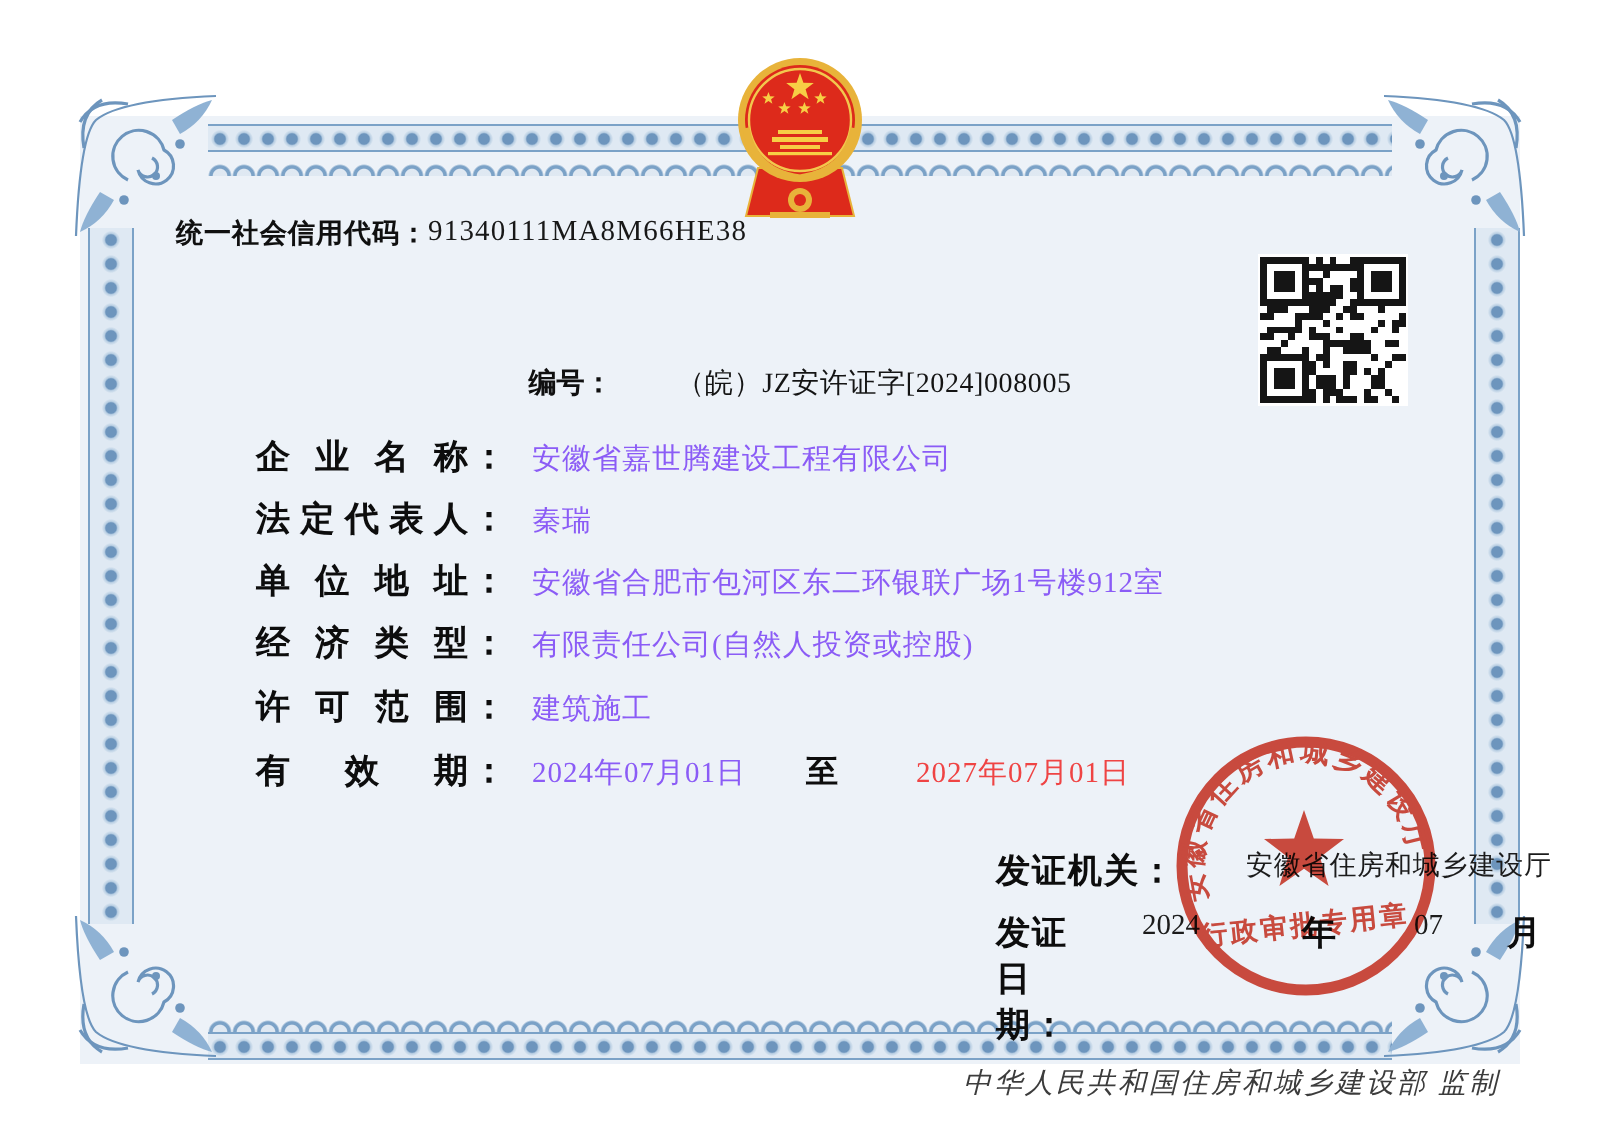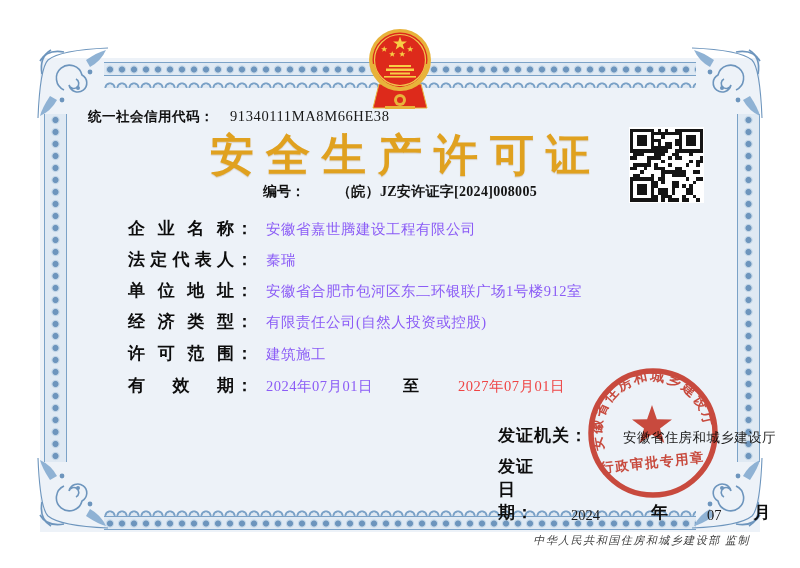--- a/index.html
+++ b/index.html
@@ -24,50 +24,50 @@
   .band-v.right{left:737px;}
   
   .corner{position:absolute;width:76px;height:76px;}
   .corner.tl{left:34px;top:44px;}
   .corner.tr{left:690px;top:44px;transform:scaleX(-1);}
   .corner.bl{left:34px;top:456px;transform:scaleY(-1);}
   .corner.br{left:690px;top:456px;transform:scale(-1,-1);}
   
   .credit{position:absolute;left:88px;top:108px;display:flex;align-items:flex-start;}
   .credit-label{font-size:13.5px;font-weight:700;color:#101010;letter-spacing:.5px;}
-  .credit-value{font-family:"Liberation Serif",serif;font-size:14.5px;color:#181818;margin-left:16px;letter-spacing:.6px;}
+  .credit-value{font-family:"Liberation Serif",serif;font-size:14.5px;color:#181818;margin-left:0;letter-spacing:.6px;}
   
   .title{position:absolute;left:0;right:0;top:126px;text-align:center;font-size:44px;font-weight:800;
          color:#E0A11F;letter-spacing:12px;text-indent:12px;text-shadow:0 1px 1px rgba(150,90,0,.25);}
   
   .serial{position:absolute;left:0;right:0;top:183px;display:flex;justify-content:center;align-items:baseline;gap:28px;}
   .serial-label{font-size:14px;font-weight:700;color:#101010;}
-  .serial-value{font-family:"Liberation Serif",serif;font-size:14px;font-weight:700;color:#141414;margin-left:4px;letter-spacing:.3px;}
+  .serial-value{font-family:"Liberation Serif",serif;font-size:14px;font-weight:400;color:#141414;margin-left:4px;letter-spacing:.3px;}
   
   .qr{position:absolute;left:629px;top:127px;width:73px;height:74px;background:#fff;padding:1px;}
   
   .frow{position:absolute;left:128px;display:flex;align-items:baseline;}
   .flabel{display:inline-flex;justify-content:space-between;width:106px;font-size:17px;font-weight:700;color:#0d0d0d;}
   .fcolon{font-size:17px;font-weight:700;color:#0d0d0d;margin-left:2px;}
   .fvalue{font-family:"Liberation Serif",serif;font-size:14.5px;color:#8b5cf6;letter-spacing:.5px;margin-left:13px;}
   .to-label{font-size:16px;font-weight:700;color:#0d0d0d;margin-left:30px;}
   .fvalue2{font-family:"Liberation Serif",serif;font-size:14.5px;color:#ef4444;letter-spacing:.5px;margin-left:39px;}
   
-  .irow{position:absolute;left:498px;display:flex;align-items:flex-end;gap:29px;}
+  .irow{position:absolute;left:498px;display:flex;align-items:flex-start;gap:29px;}
   .ilabel{font-size:17px;font-weight:700;color:#0d0d0d;letter-spacing:1px;}
   .ivalue{font-family:"Liberation Serif",serif;font-size:13.5px;color:#1b1b1b;margin-left:6px;letter-spacing:.4px;}
   .dnum{font-family:"Liberation Serif",serif;font-size:14.5px;color:#1b1b1b;}
   .dunit{font-size:17px;font-weight:700;color:#0d0d0d;}
   .ml8{margin-left:8px;} .ml22{margin-left:22px;} .ml10{margin-left:10px;} .ml3{margin-left:3px;}
   
   .seal{position:absolute;left:577px;top:357px;width:152px;height:152px;mix-blend-mode:multiply;opacity:.92;}
   .seal text{fill:#d43f2f;font-family:"Liberation Sans",sans-serif;font-weight:700;}
   
   .maker{position:absolute;right:50px;top:533px;font-family:"Liberation Serif",serif;font-style:italic;
-         font-size:11px;color:#3c3c3c;letter-spacing:1.5px;}
+         font-size:14px;color:#3c3c3c;letter-spacing:1.5px;}
 </style>
 </head>
 <body>
 
 <div class="page">
   <div class="tint"></div>
 
   <div class="band-h" style="top:62px;">
     <div class="band-chain"></div>
     <div class="band-wave"></div>
@@ -154,21 +154,20 @@
     <circle cx="33" cy="72" r="6" fill="#e8b33a"></circle>
     <circle cx="33" cy="72" r="3" fill="#dd2a1b"></circle>
     <rect x="18" y="78" width="30" height="3" fill="#e8b33a"></rect>
   </svg>
 
   <div class="credit">
     <span class="credit-label">统一社会信用代码：</span>
     <span class="credit-value">91340111MA8M66HE38</span>
   </div>
 
-  <div class="title">安全生产许可证</div>
 
   <div class="serial">
     <span class="serial-label">编号：</span>
     <span class="serial-value">（皖）JZ安许证字[2024]008005</span>
   </div>
 
   <svg id="qr-svg" class="qr" viewBox="0 0 21 21" shape-rendering="crispEdges" fill="#151515">
       <rect width="21" height="21" fill="#ffffff"></rect>
       <rect x="0" y="0" width="1" height="1"></rect>
       <rect x="1" y="0" width="1" height="1"></rect>

